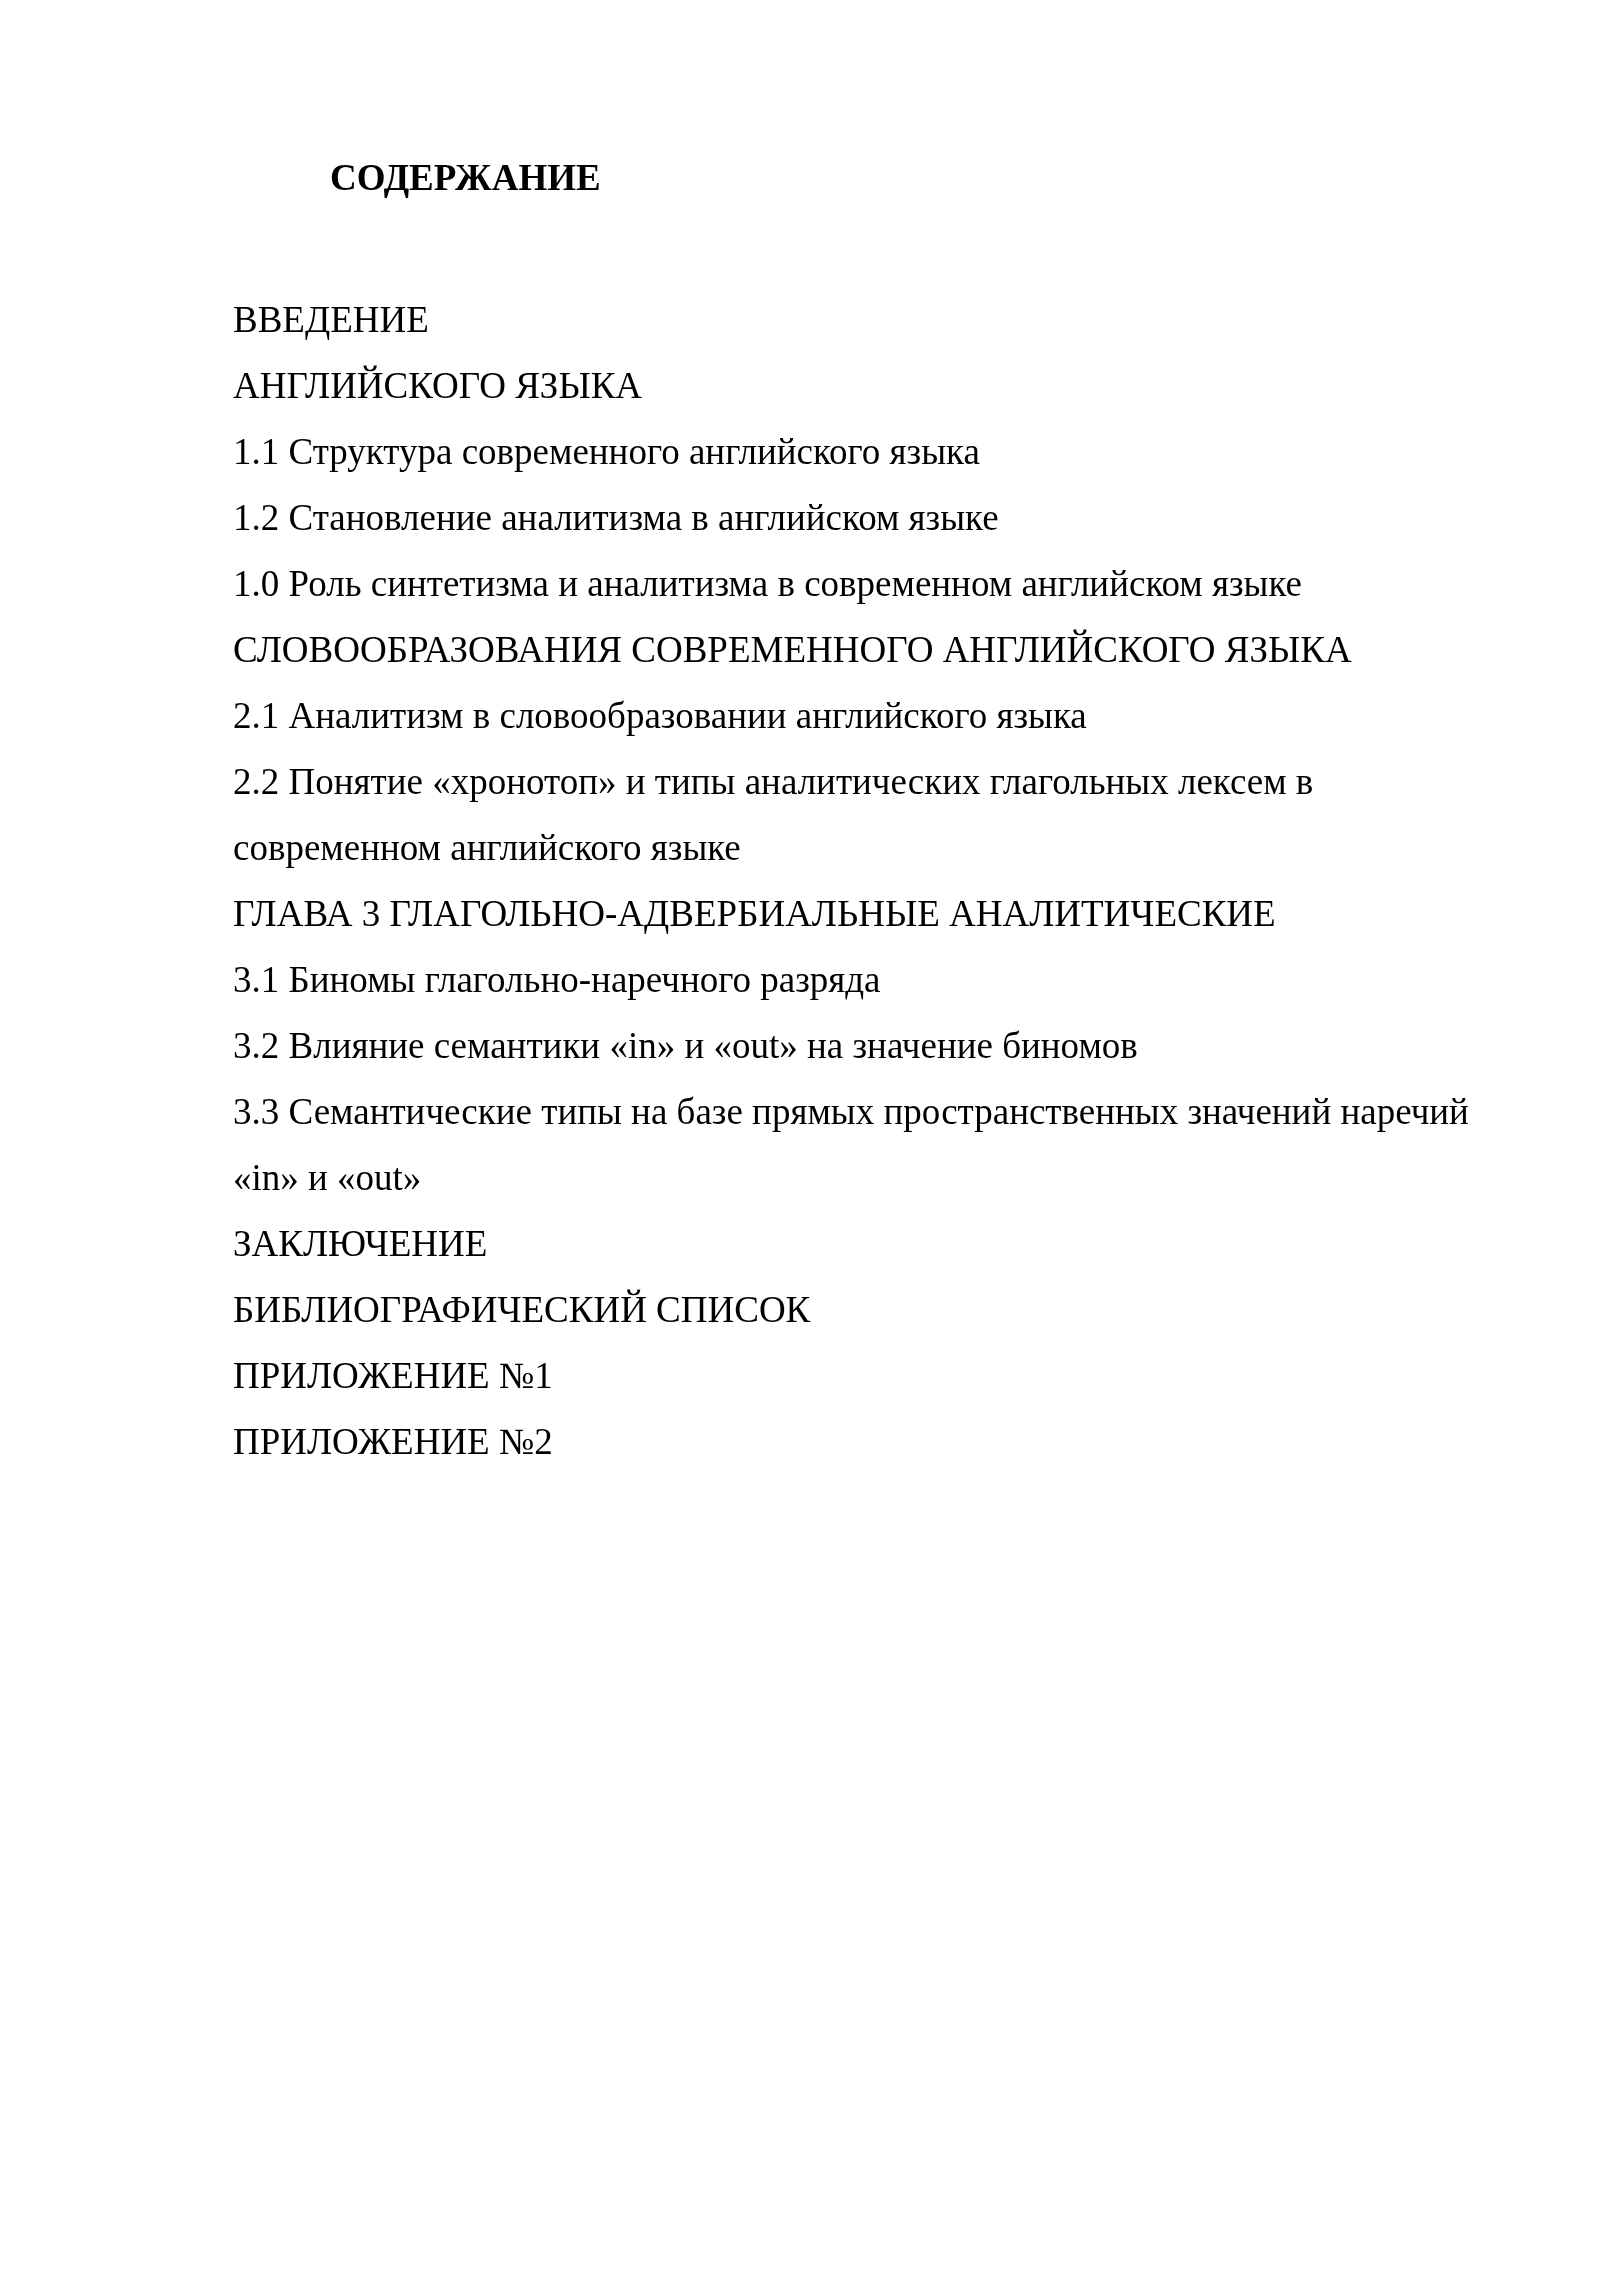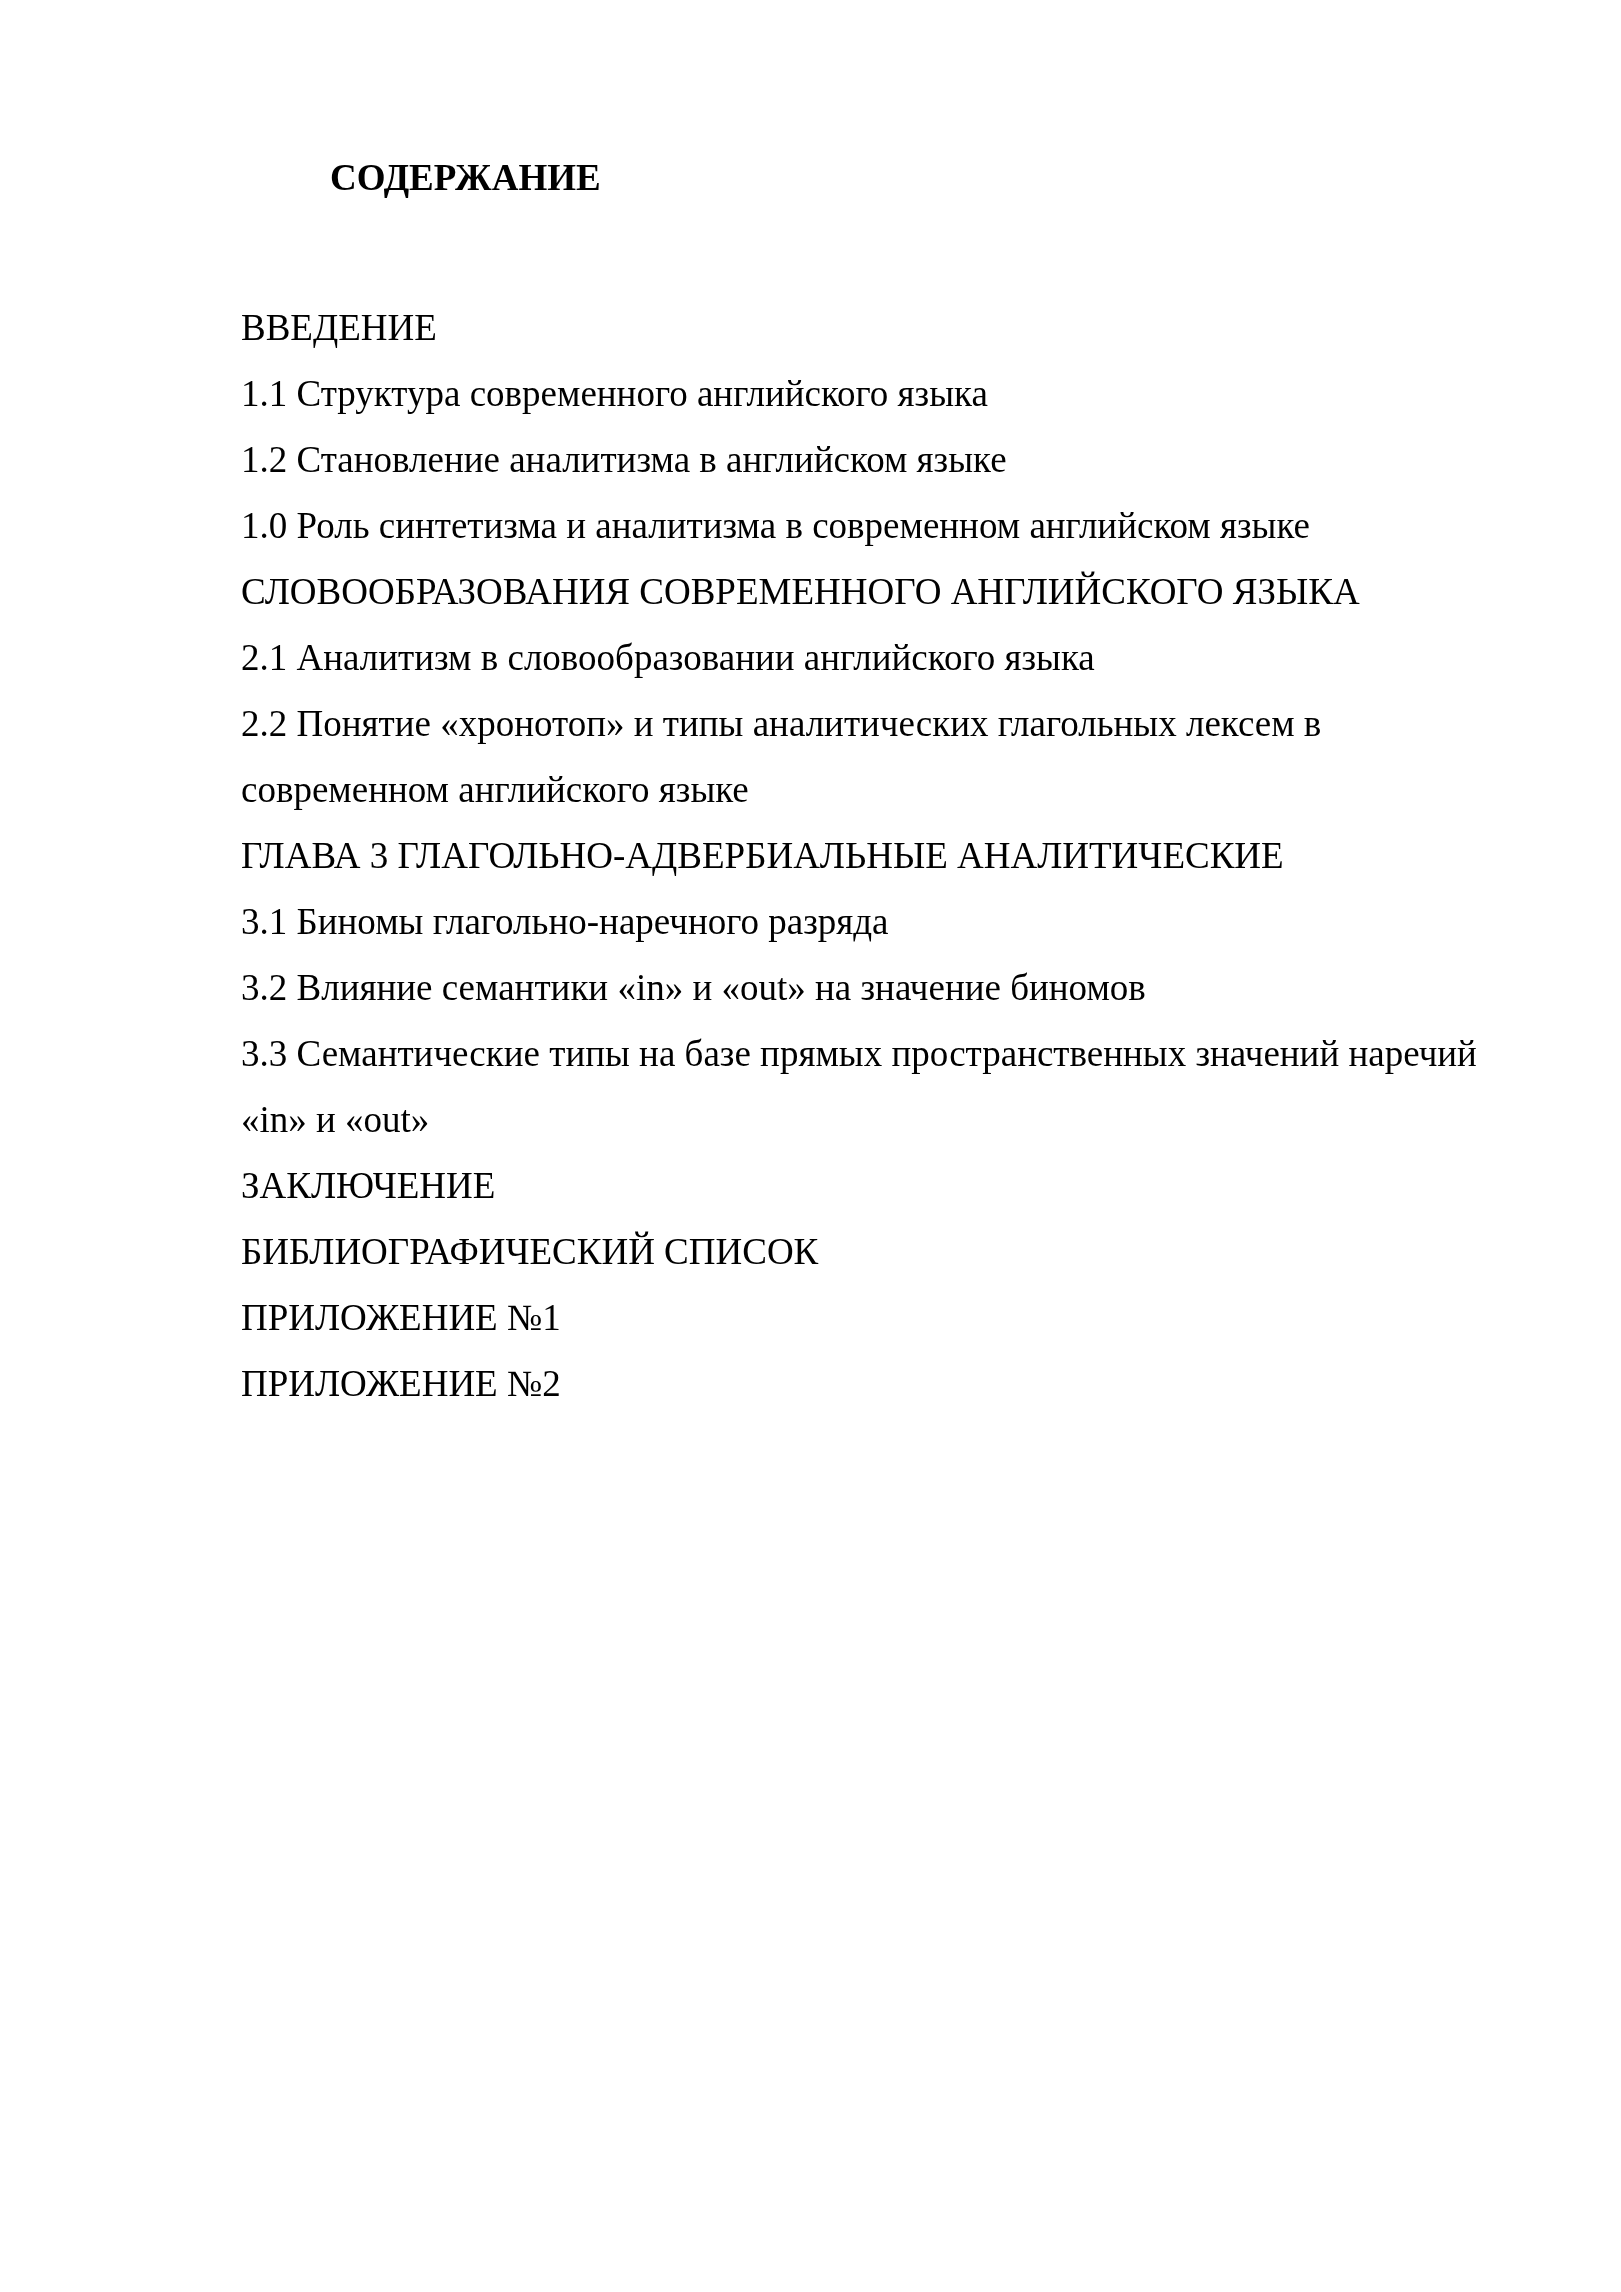--- a/index.html
+++ b/index.html
@@ -30,41 +30,42 @@
     font-size: 37px;
     font-weight: bold;
     line-height: 43px;
     white-space: nowrap;
     margin: 0;
   }
   .toc-list {
     position: absolute;
     left: 233px;
     top: 287px;
-    margin: 8px;
+    margin: 0;
     padding: 0;
     list-style: none;
     font-family: Liberation Serif, serif;
   }
   .toc-line {
     font-size: 37px;
     line-height: 66px;
     height: 66px;
     white-space: nowrap;
     margin: 0;
     padding: 0;
   }
 </style>
 </head>
 <body>
 
 <div class="page">
   <h1 class="toc-title">СОДЕРЖАНИЕ</h1>
   <ul class="toc-list">
     <li class="toc-line">ВВЕДЕНИЕ</li>
+    <li class="toc-line">АНГЛИЙСКОГО ЯЗЫКА</li>
     <li class="toc-line">1.1 Структура современного английского языка</li>
     <li class="toc-line">1.2 Становление аналитизма в английском языке</li>
     <li class="toc-line">1.0 Роль синтетизма и аналитизма в современном английском языке</li>
     <li class="toc-line">СЛОВООБРАЗОВАНИЯ СОВРЕМЕННОГО АНГЛИЙСКОГО ЯЗЫКА</li>
     <li class="toc-line">2.1 Аналитизм в словообразовании английского языка</li>
     <li class="toc-line">2.2 Понятие «хронотоп» и типы аналитических глагольных лексем в</li>
     <li class="toc-line">современном английского языке</li>
     <li class="toc-line">ГЛАВА 3 ГЛАГОЛЬНО-АДВЕРБИАЛЬНЫЕ АНАЛИТИЧЕСКИЕ</li>
     <li class="toc-line">3.1 Биномы глагольно-наречного разряда</li>
     <li class="toc-line">3.2 Влияние семантики «in» и «out» на значение биномов</li>

